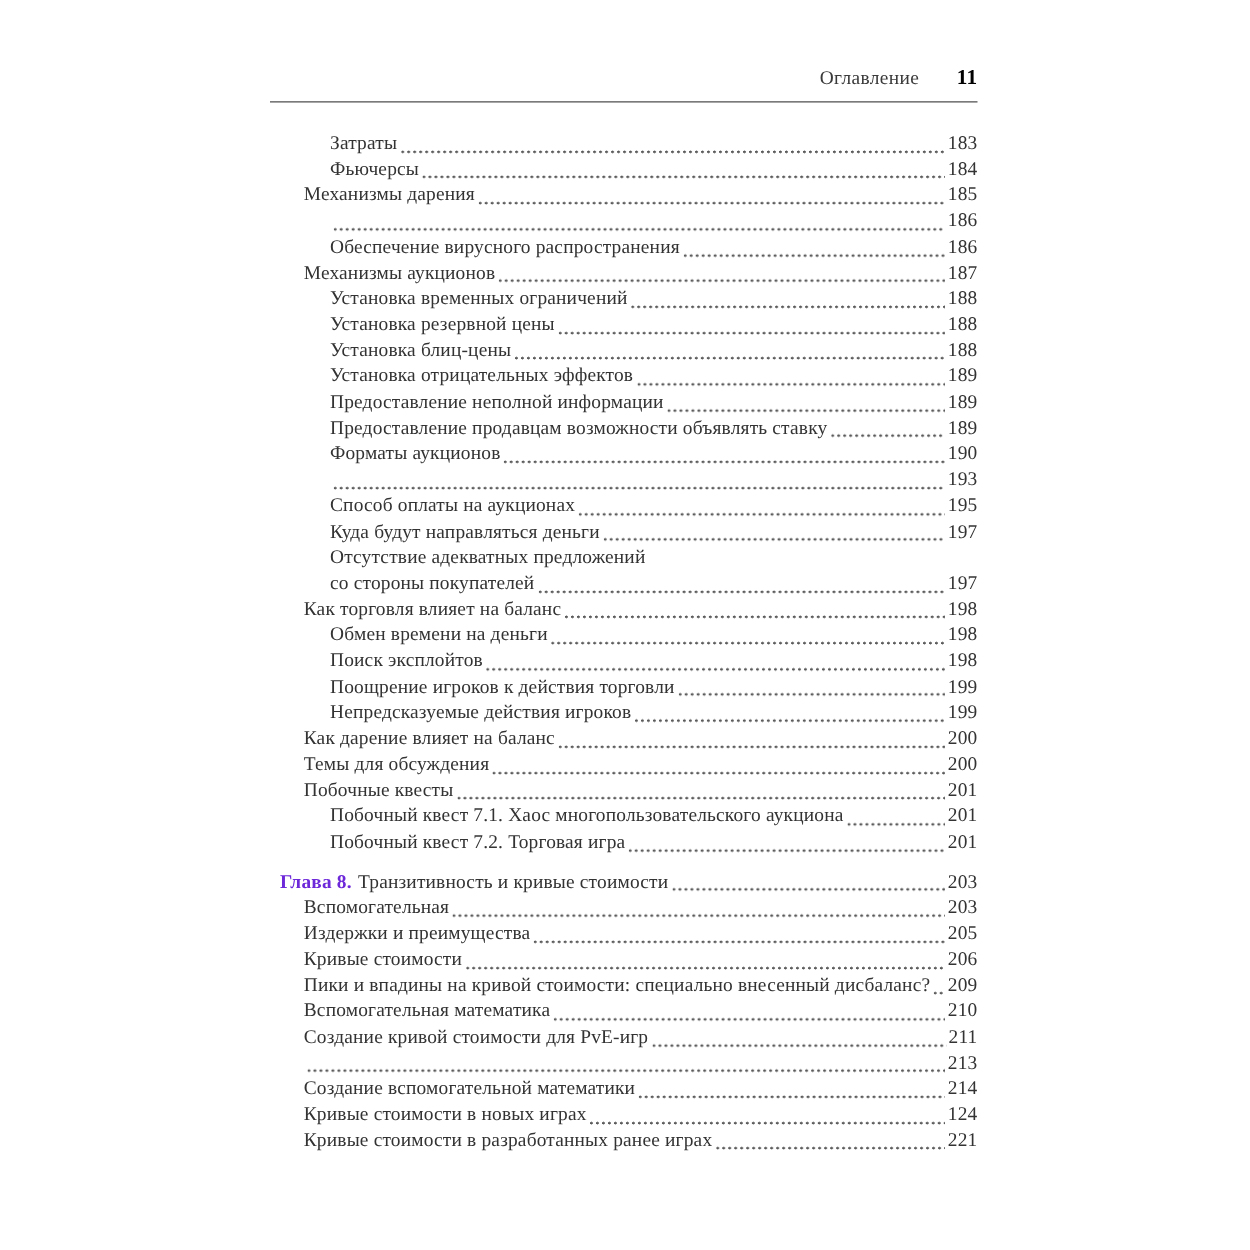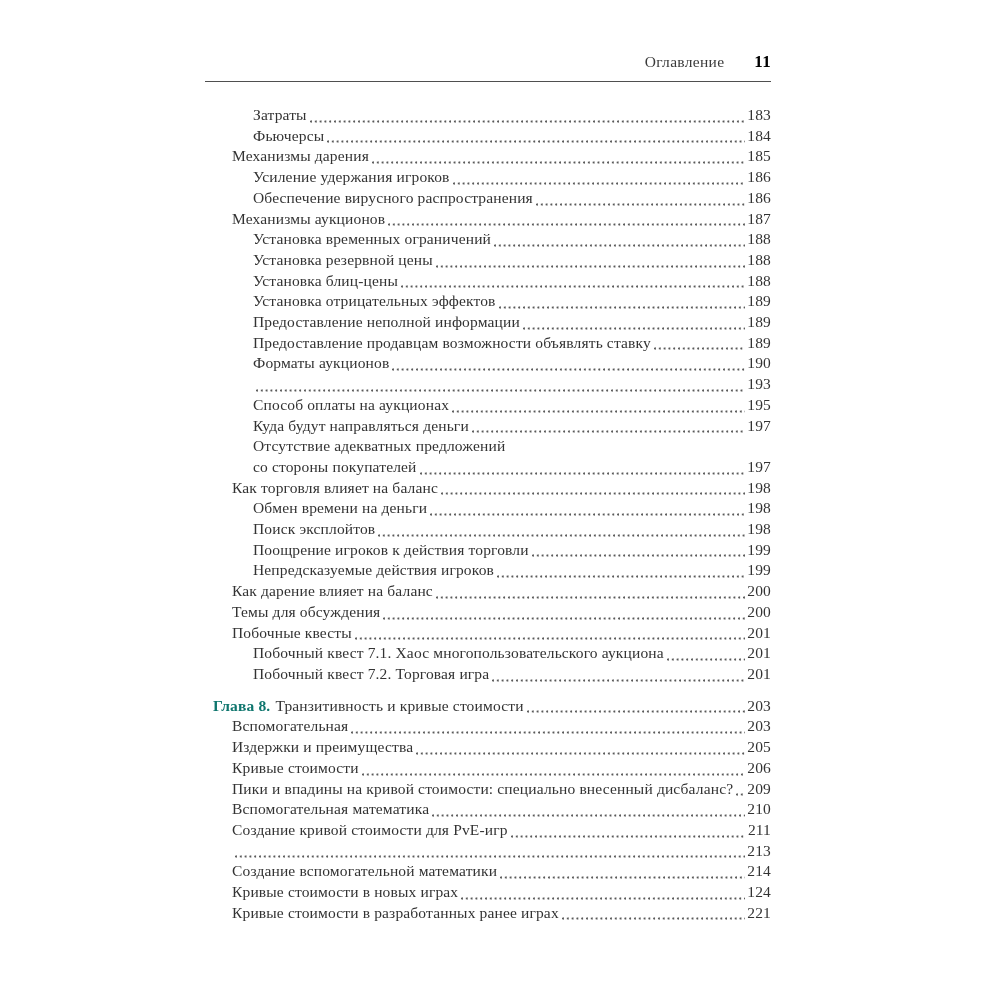--- a/index.html
+++ b/index.html
@@ -11,21 +11,21 @@
     position: relative;
     width: 1000px;
     height: 1000px;
     background: #ffffff;
     font-family: "Liberation Serif", "DejaVu Serif", serif;
     color: #333333;
     overflow: hidden;
   }
   .content {
     position: absolute;
-    left: 205px;
+    left: 216px;
     top: 52px;
     width: 566px;
   }
   .header {
     display: flex;
     justify-content: flex-end;
     align-items: baseline;
     gap: 30px;
     padding-bottom: 9px;
     font-size: 15.5px;
@@ -50,21 +50,21 @@
     align-items: baseline;
     font-size: 15.5px;
     line-height: 20.7px;
     letter-spacing: 0.15px;
     white-space: nowrap;
   }
   .toc-row .title { flex: 0 0 auto; }
   .toc-row .prefix {
     font-weight: 700;
     padding-right: 5px;
-    color: #0f766e;
+    color: #6d28d9;
   }
   .toc-row .dots {
     flex: 1 1 auto;
     align-self: flex-end;
     height: 3px;
     margin: 0 2px 3px 3px;
     background-image: radial-gradient(circle at 1.1px 1.5px, #5a5a5a 0.9px, rgba(0,0,0,0) 1.3px);
     background-size: 4.8px 3px;
     background-repeat: repeat-x;
   }
@@ -103,21 +103,20 @@
           <span class="pagenum">184</span>
         </div>
         <div class="toc-row level-1">
 
           <span class="title">Механизмы дарения</span>
           <span class="dots"></span>
           <span class="pagenum">185</span>
         </div>
         <div class="toc-row level-2">
 
-          <span class="title">Усиление удержания игроков</span>
           <span class="dots"></span>
           <span class="pagenum">186</span>
         </div>
         <div class="toc-row level-2">
 
           <span class="title">Обеспечение вирусного распространения</span>
           <span class="dots"></span>
           <span class="pagenum">186</span>
         </div>
         <div class="toc-row level-1">

